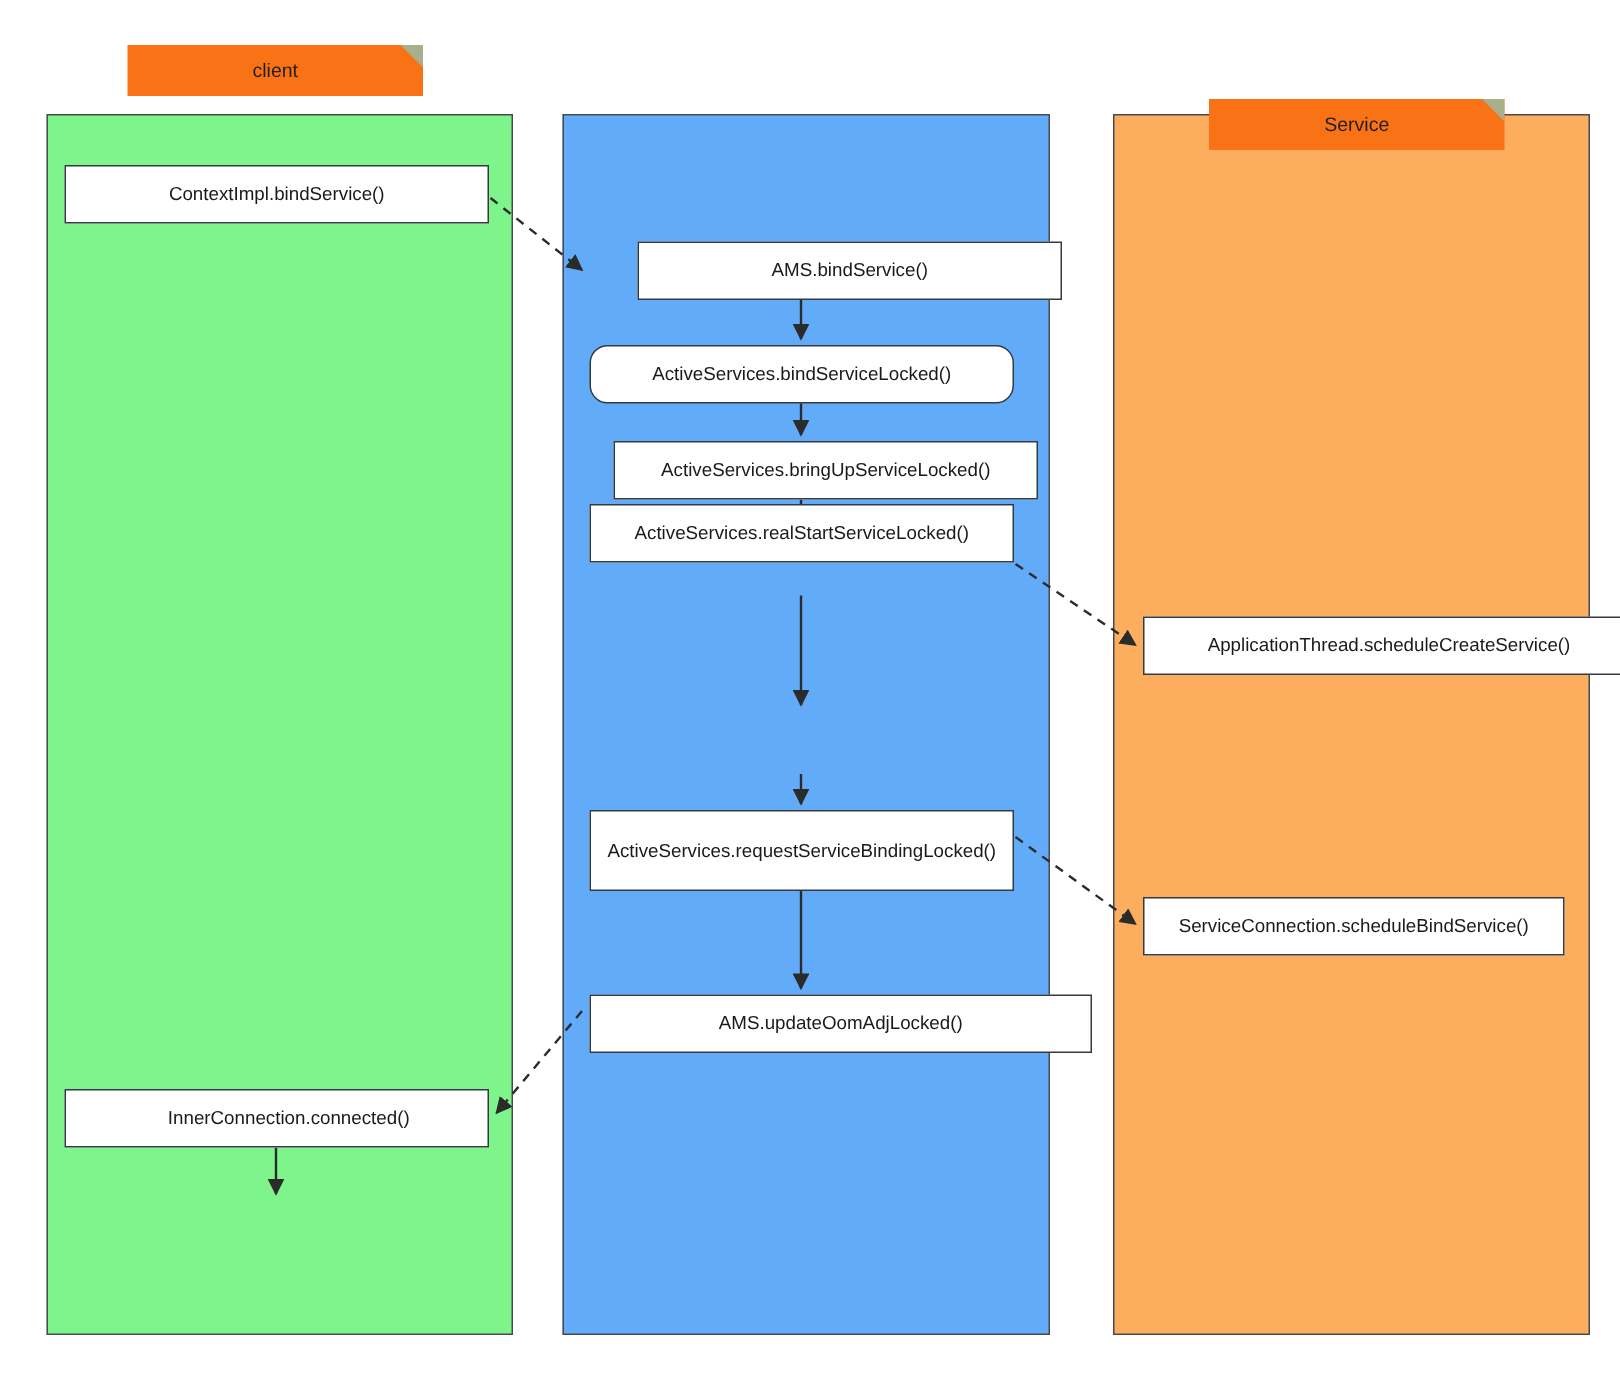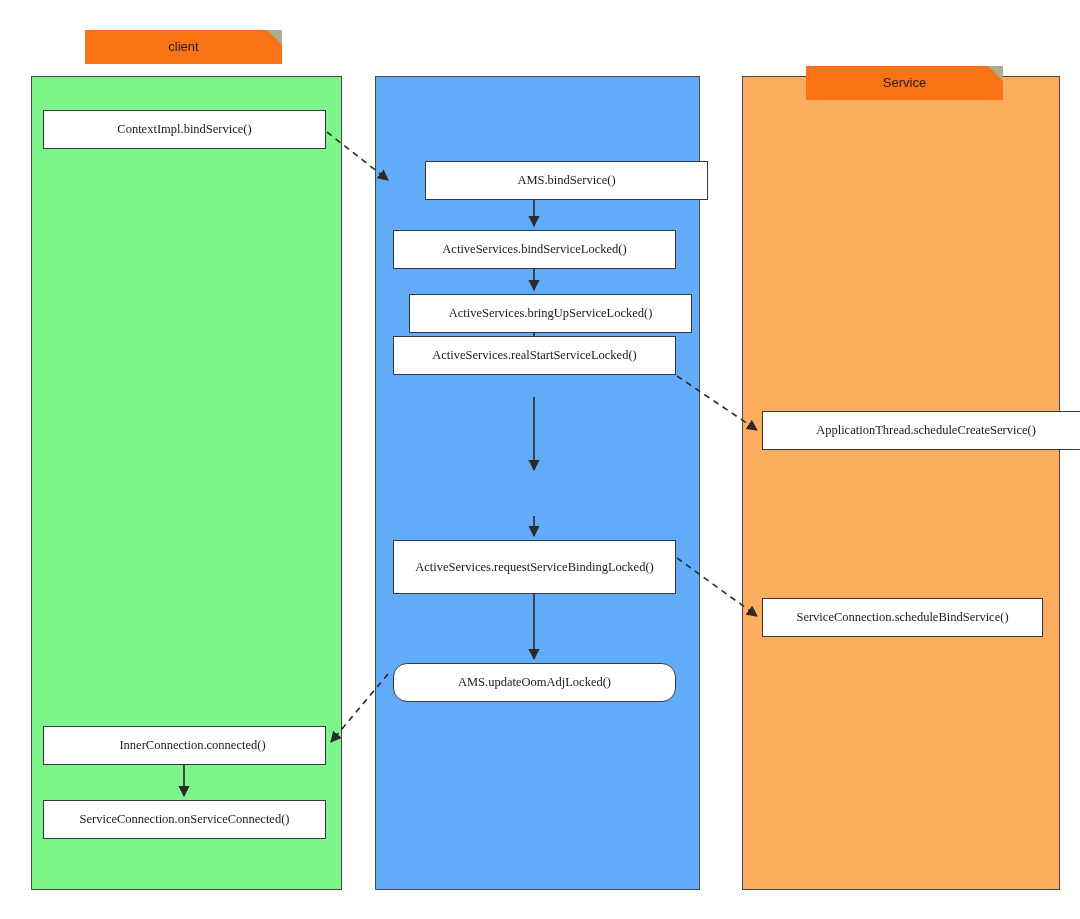--- a/index.html
+++ b/index.html
@@ -68,21 +68,20 @@
     border: 1.7px solid #333a42;
     color: #1a1a1a;
     font-size: 12.5px;
     line-height: 15px;
     display: flex;
     align-items: center;
     justify-content: center;
     text-align: center;
     padding: 2px 4px;
     word-break: break-all;
-    font-family: Liberation Serif, serif;
   }
 
   
   #connectors {
     position: absolute;
     left: 0;
     top: 0;
     width: 1080px;
     height: 919px;
     pointer-events: none;
@@ -135,32 +134,31 @@
 
     <line x1="388" y1="674" x2="331" y2="742" stroke="#2b2b2b" stroke-width="1.6" stroke-dasharray="6 5" marker-end="url(#ah)"></line>
 
     <line x1="184" y1="765" x2="184" y2="796" stroke="#2b2b2b" stroke-width="1.6" marker-end="url(#ah)"></line>
   </svg>
 
   <div class="node" style="left:43px; top:110px; width:283px; height:39px;">ContextImpl.bindService()</div>
 
   <div class="node" style="left:393px; top:161px; width:283px; height:39px;margin-left:32px;">AMS.bindService()</div>
 
-  <div class="node" style="left:393px; top:230px; width:283px; height:39px;">ActiveServices.bindServiceLocked()</div>
+  <div class="node" style="left:393px; top:230px; width:283px; height:39px;border-radius:12px;">ActiveServices.bindServiceLocked()</div>
 
   <div class="node" style="left:393px; top:294px; width:283px; height:39px;margin-left:16px;">ActiveServices.bringUpServiceLocked()</div>
 
   <div class="node" style="left:393px; top:336px; width:283px; height:39px;">ActiveServices.realStartServiceLocked()</div>
 
   <div class="node" style="left:762px; top:411px; width:328px; height:39px;">ApplicationThread.scheduleCreateService()</div>
 
 
   <div class="node" style="left:393px; top:540px; width:283px; height:54px;">ActiveServices.requestServiceBindingLocked()</div>
 
   <div class="node" style="left:762px; top:598px; width:281px; height:39px;">ServiceConnection.scheduleBindService()</div>
 
-  <div class="node" style="left:393px; top:663px; width:283px; height:39px;border-radius:14px;">AMS.updateOomAdjLocked()</div>
+  <div class="node" style="left:393px; top:663px; width:335px; height:39px;">AMS.updateOomAdjLocked()</div>
 
   <div class="node" style="left:43px; top:726px; width:283px; height:39px;padding-left:20px;">InnerConnection.connected()</div>
 
-  <div class="node" style="left:43px; top:800px; width:283px; height:39px;">ServiceConnection.onServiceConnected()</div>
 
 </div>
 
 </body></html>

